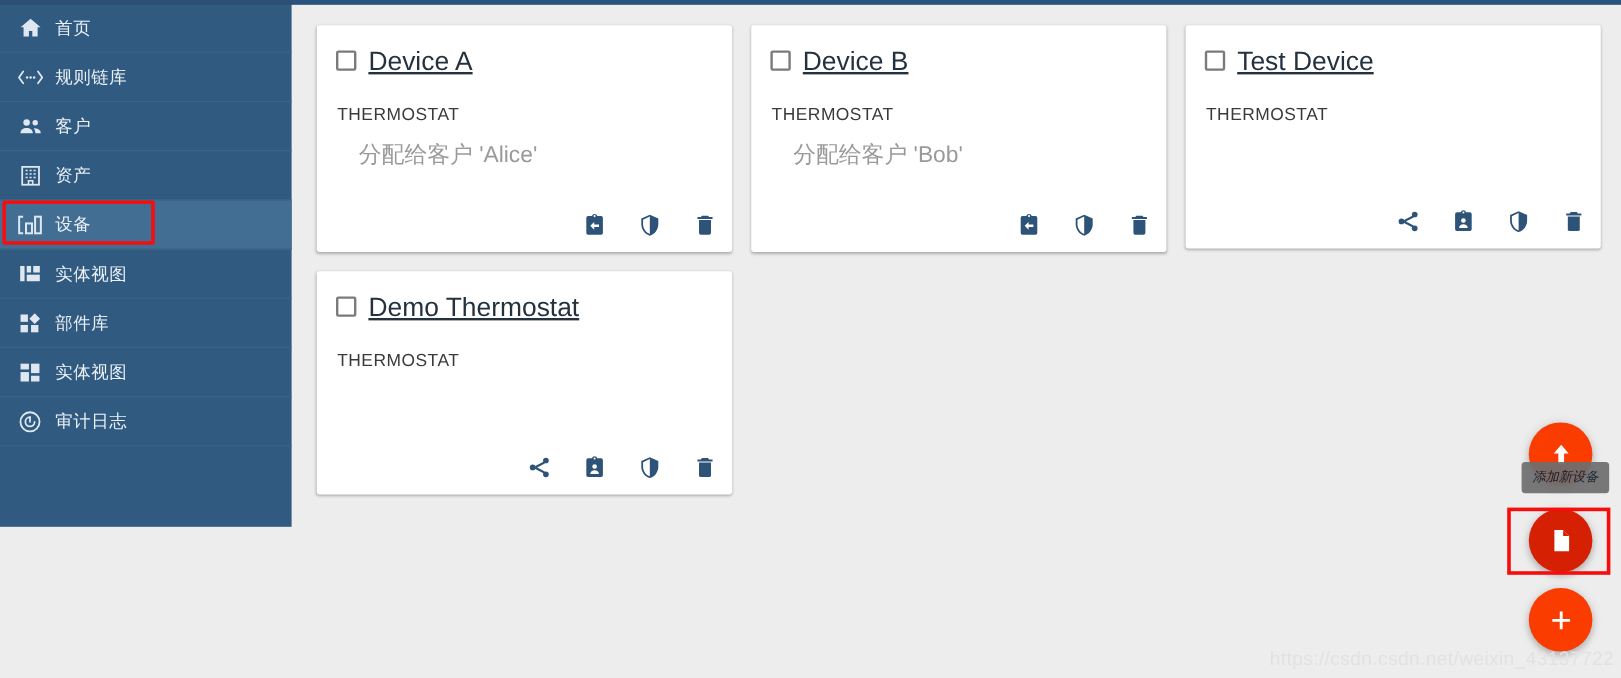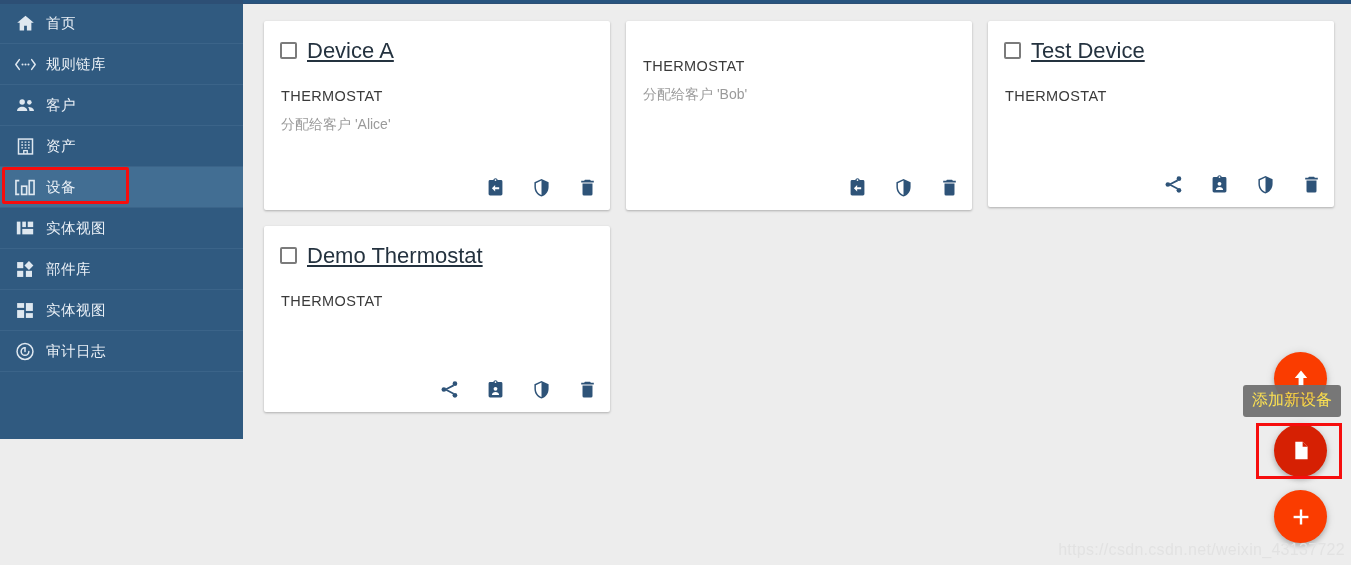--- a/index.html
+++ b/index.html
@@ -130,22 +130,22 @@
   }
   .card-type {
     margin-top: 21px;
     margin-left: 1px;
     font-size: 14.5px;
     color: #3a3a3a;
     letter-spacing: .4px;
   }
   .card-sub {
     margin-top: 12px;
-    margin-left: 1px;
-    font-size: 14px;
+    margin-left: 19px;
+    font-size: 19px;
     color: #9a9a9a;
   }
   .card-actions {
     position: absolute;
     right: 10px; bottom: 10px;
     display: flex;
     align-items: center;
     gap: 20px;
   }
   .act {
@@ -168,27 +168,28 @@
   }
   .fab-upload { right: 24px; top: 352px; background: #fa3c00; }
   .fab-file   { right: 24px; top: 424px; background: #d62003; }
   .fab-add    { right: 24px; top: 490px; background: #fa3c00; }
   .fab svg { display: block; }
 
   .tooltip {
     position: absolute;
     right: 10px; top: 385px;
     background: #6f6f6f;
-    color: #fde047;
-    font-size: 16px;
+    color: #0f172a;
+    font-size: 11px;
     padding: 5px 9px 6px 9px;
     border-radius: 3px;
     white-space: nowrap;
     z-index: 25;
     opacity: .93;
+    font-style: italic;
   }
 
   
   .fab-annot {
     position: absolute;
     right: 9px; top: 423px;
     width: 86px; height: 56px;
     border: 3px solid #f60d0d;
     pointer-events: none;
     z-index: 26;
@@ -345,20 +346,24 @@
           <span class="act">
             <svg width="21" height="21" viewBox="0 0 24 24" fill="currentColor">
               <path d="M9.1 3.1h5.8l1 1.3h3.3v1.9H4.8V4.4h3.3z"></path>
               <path d="M6.3 7.3h11.4v12.1a1.8 1.8 0 0 1-1.8 1.8H8.1a1.8 1.8 0 0 1-1.8-1.8z"></path>
             </svg>
           </span>
         </div>
       </div>
 
       <div class="card h-tall">
+        <div class="card-head">
+          <span class="cbox"></span>
+          <span class="card-title">Device B</span>
+        </div>
         <div class="card-type">THERMOSTAT</div>
         <div class="card-sub">分配给客户 'Bob'</div>
         <div class="card-actions">
           <span class="act">
             <svg width="21" height="21" viewBox="0 0 24 24" fill="currentColor">
               <path d="M18.2 3.4h-3.6A2.7 2.7 0 0 0 9.4 3.4H5.8a1.7 1.7 0 0 0-1.7 1.7v14.4a1.7 1.7 0 0 0 1.7 1.7h12.4a1.7 1.7 0 0 0 1.7-1.7V5.1a1.7 1.7 0 0 0-1.7-1.7zM12 2.5a1 1 0 1 1 0 2 1 1 0 0 1 0-2z"></path>
               <path d="M11.6 9.1 7.9 12.8l3.7 3.7v-2.5h4.6v-2.4h-4.6z" fill="#fff"></path>
             </svg>
           </span>
           <span class="act">

